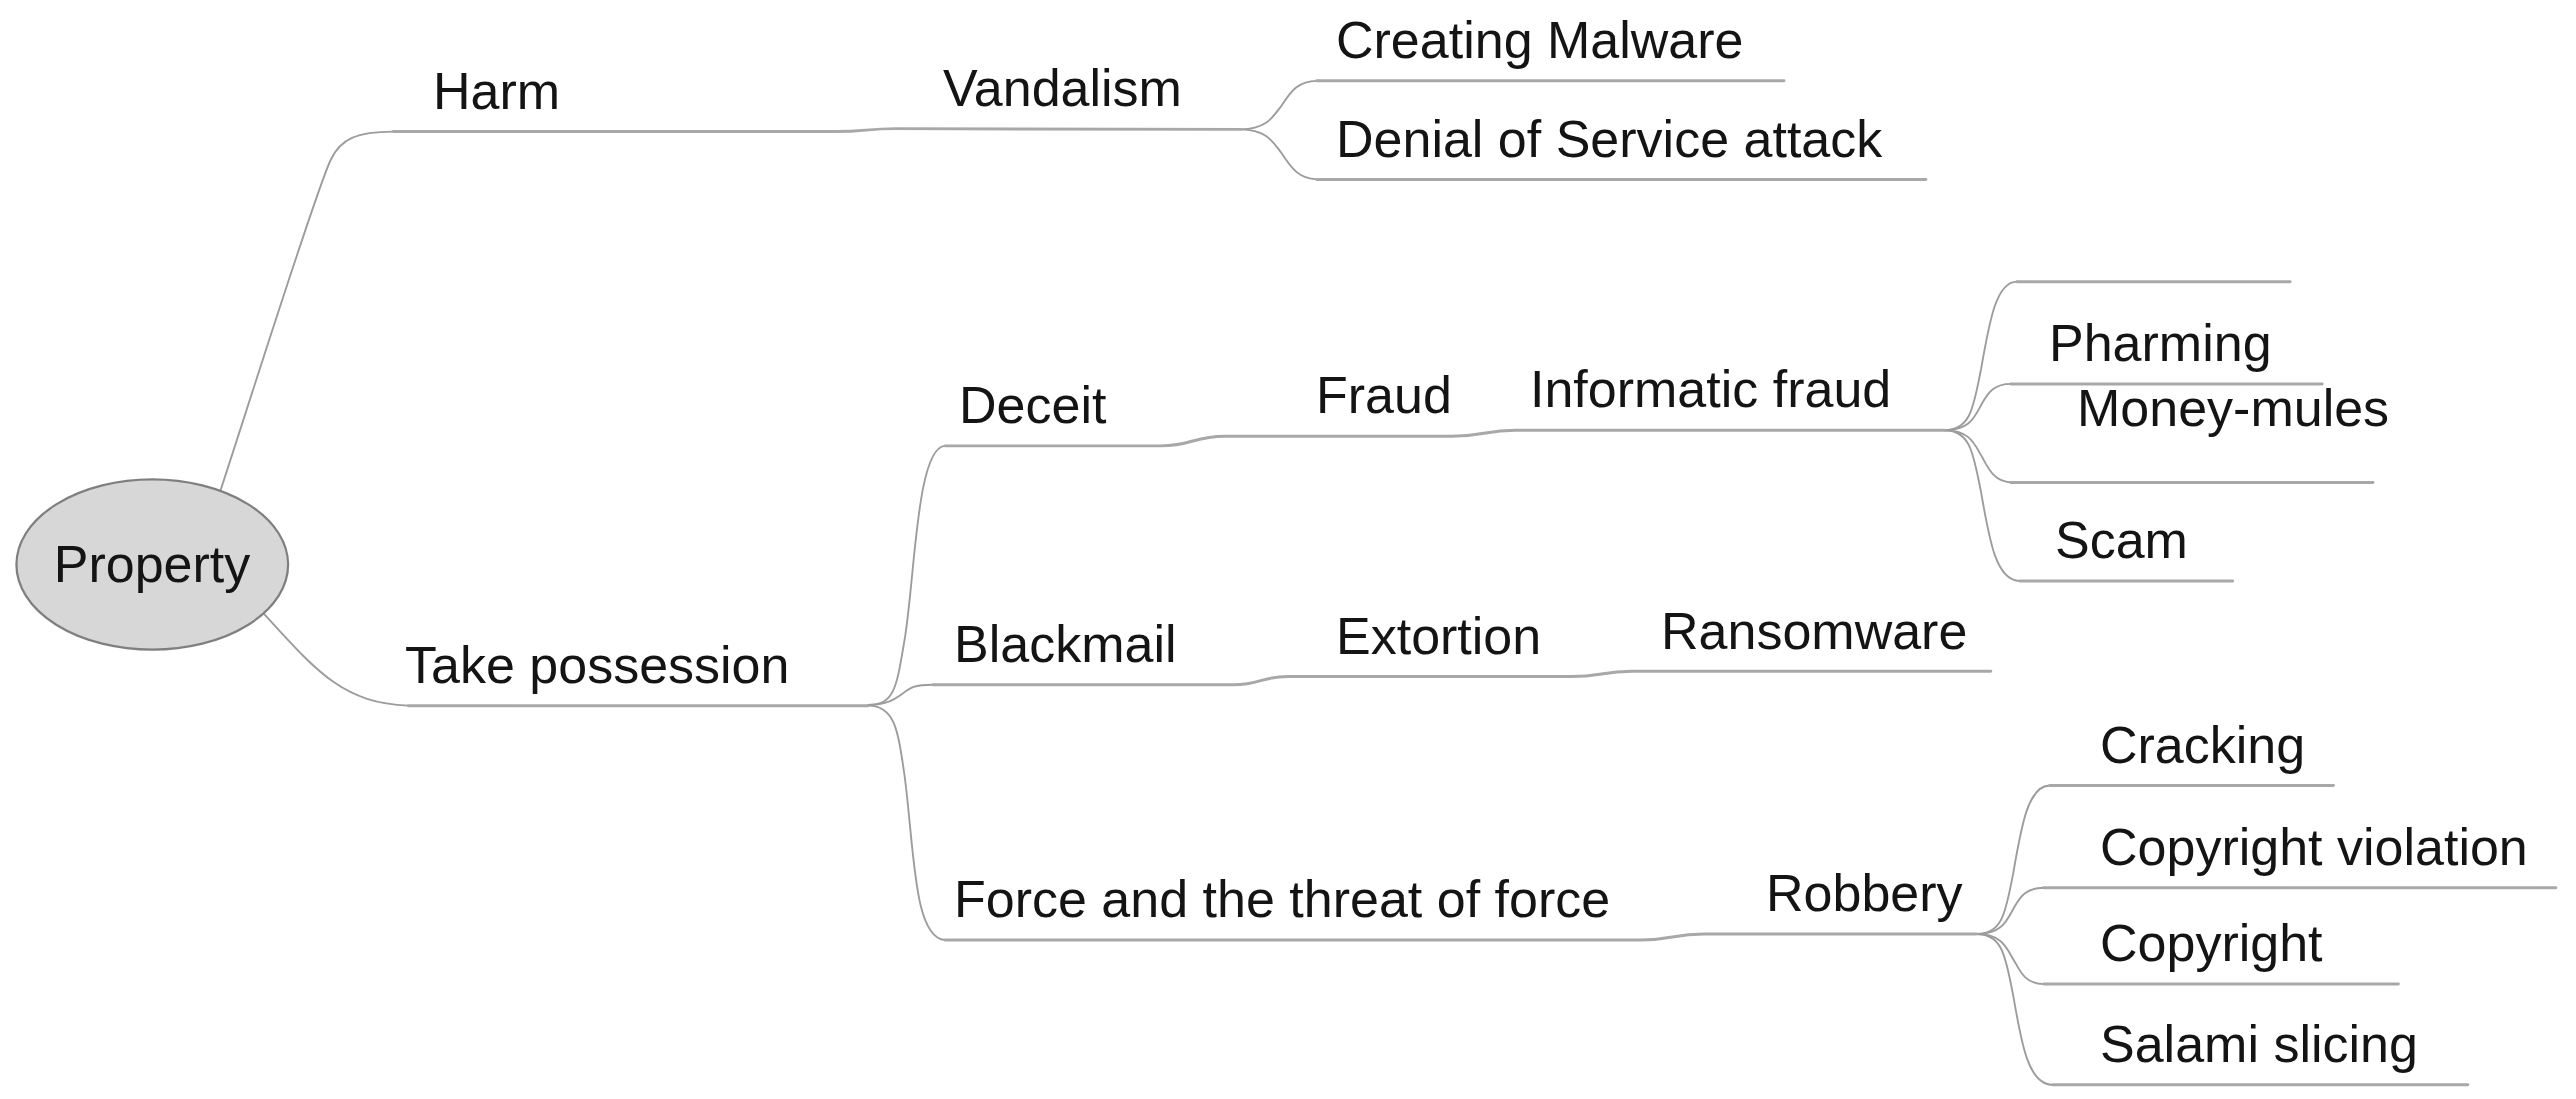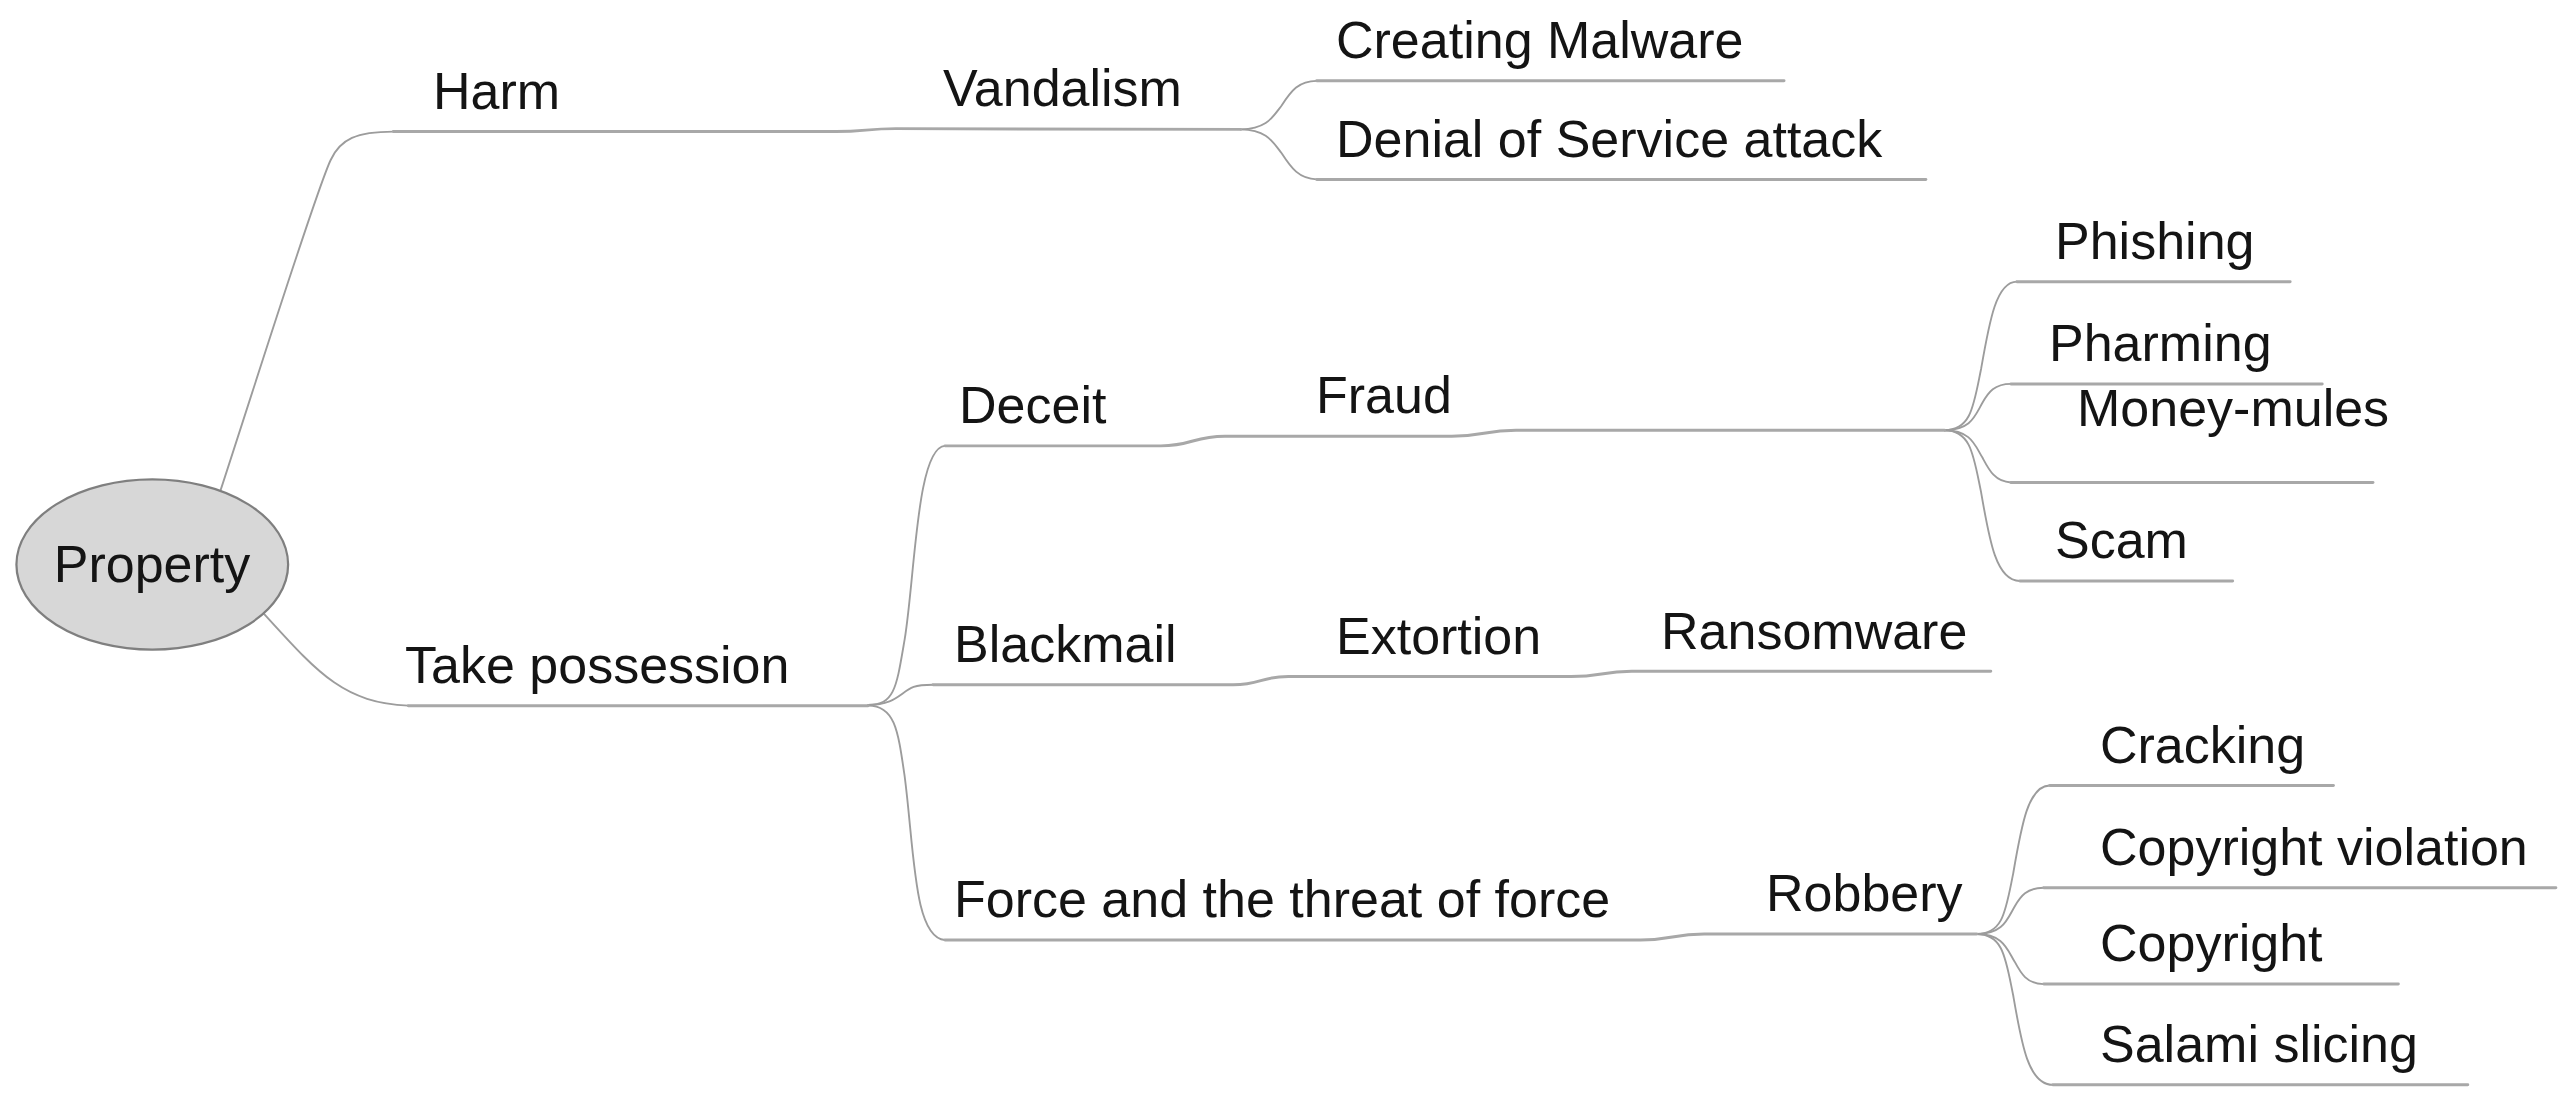--- a/index.html
+++ b/index.html
@@ -100,21 +100,21 @@
 
   <div class="label" style="left:433px; bottom:980px;">Harm</div>
   <div class="label" style="left:943px; bottom:983px;">Vandalism</div>
   <div class="label" style="left:1336px; bottom:1031px;text-align:center;">Creating Malware</div>
   <div class="label" style="left:1336px; bottom:932px;">Denial of Service attack</div>
 
   <div class="label" style="left:405px; bottom:406px;">Take possession</div>
 
   <div class="label" style="left:959px; bottom:666px;">Deceit</div>
   <div class="label" style="left:1316px; bottom:676px;">Fraud</div>
-  <div class="label" style="left:2055px; bottom:830px;">Phishing</div>
+  <div class="label" style="left:1530px; bottom:682px;">Informatic fraud</div>
   <div class="label" style="left:2049px; bottom:728px;">Pharming</div>
   <div class="label" style="left:2049px; bottom:663px;margin-left:28px;">Money-mules</div>
   <div class="label" style="left:2055px; bottom:531px;">Scam</div>
 
   <div class="label" style="left:954px; bottom:427px;">Blackmail</div>
   <div class="label" style="left:1336px; bottom:435px;">Extortion</div>
   <div class="label" style="left:1661px; bottom:440px;">Ransomware</div>
 
   <div class="label" style="left:954px; bottom:172px;">Force and the threat of force</div>
   <div class="label" style="left:1766px; bottom:178px;">Robbery</div>

